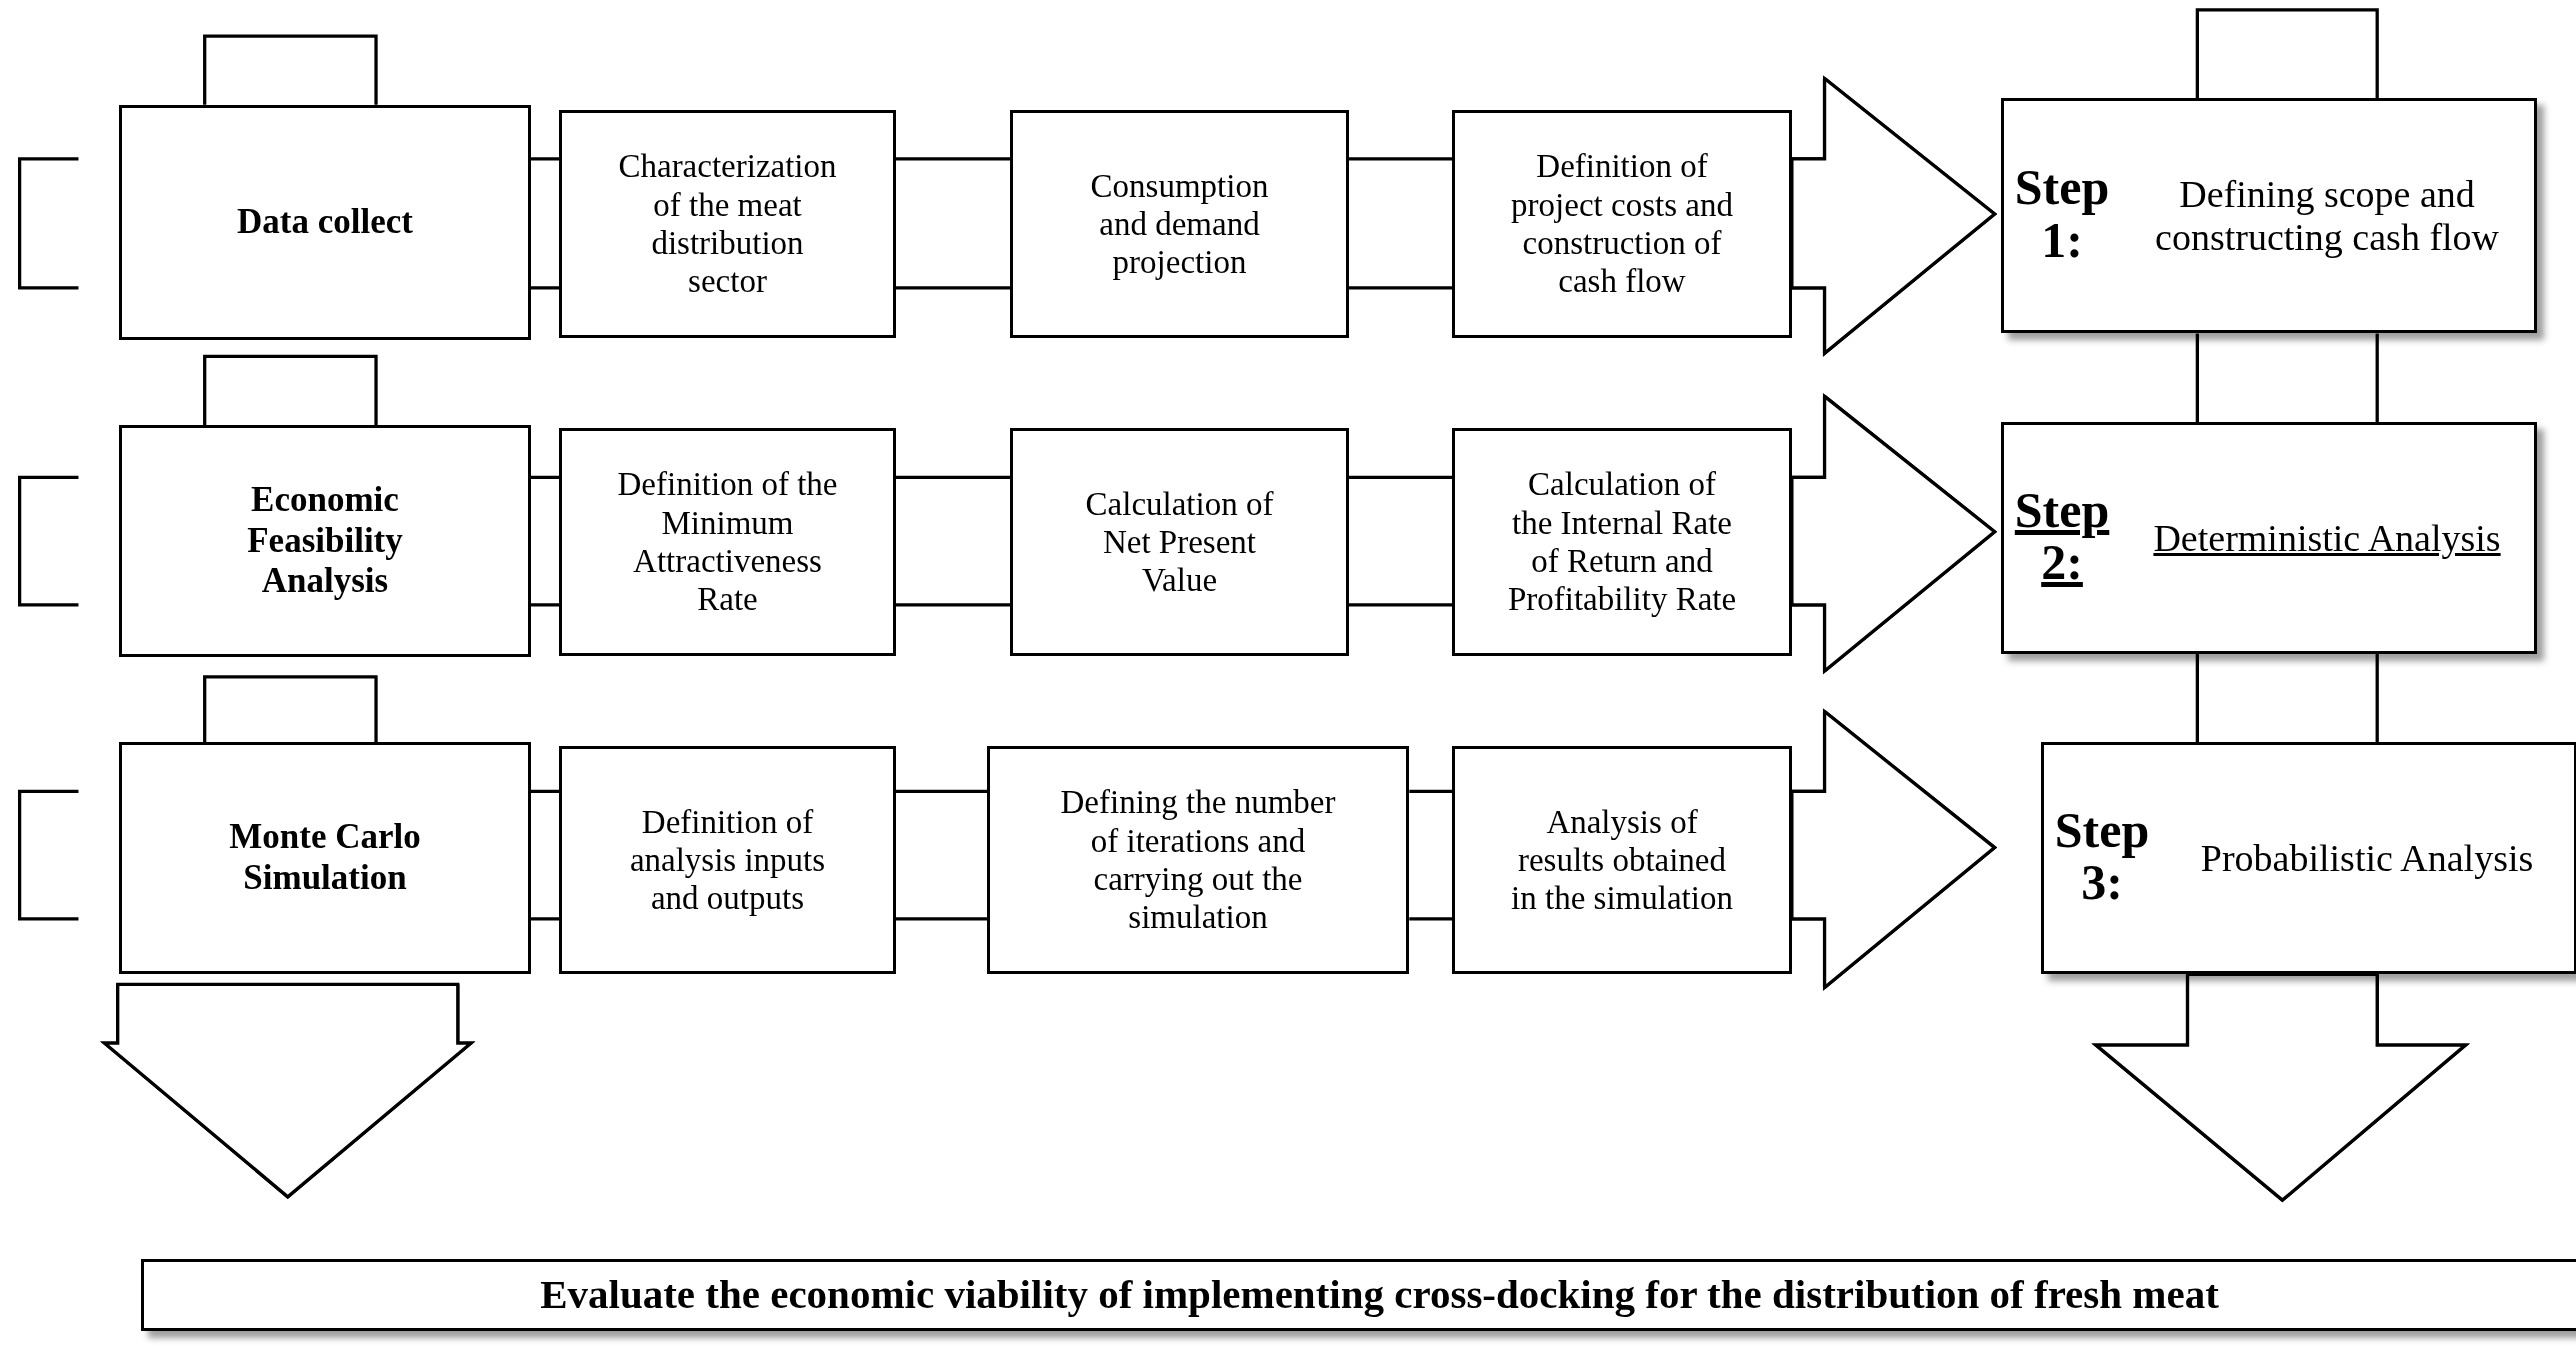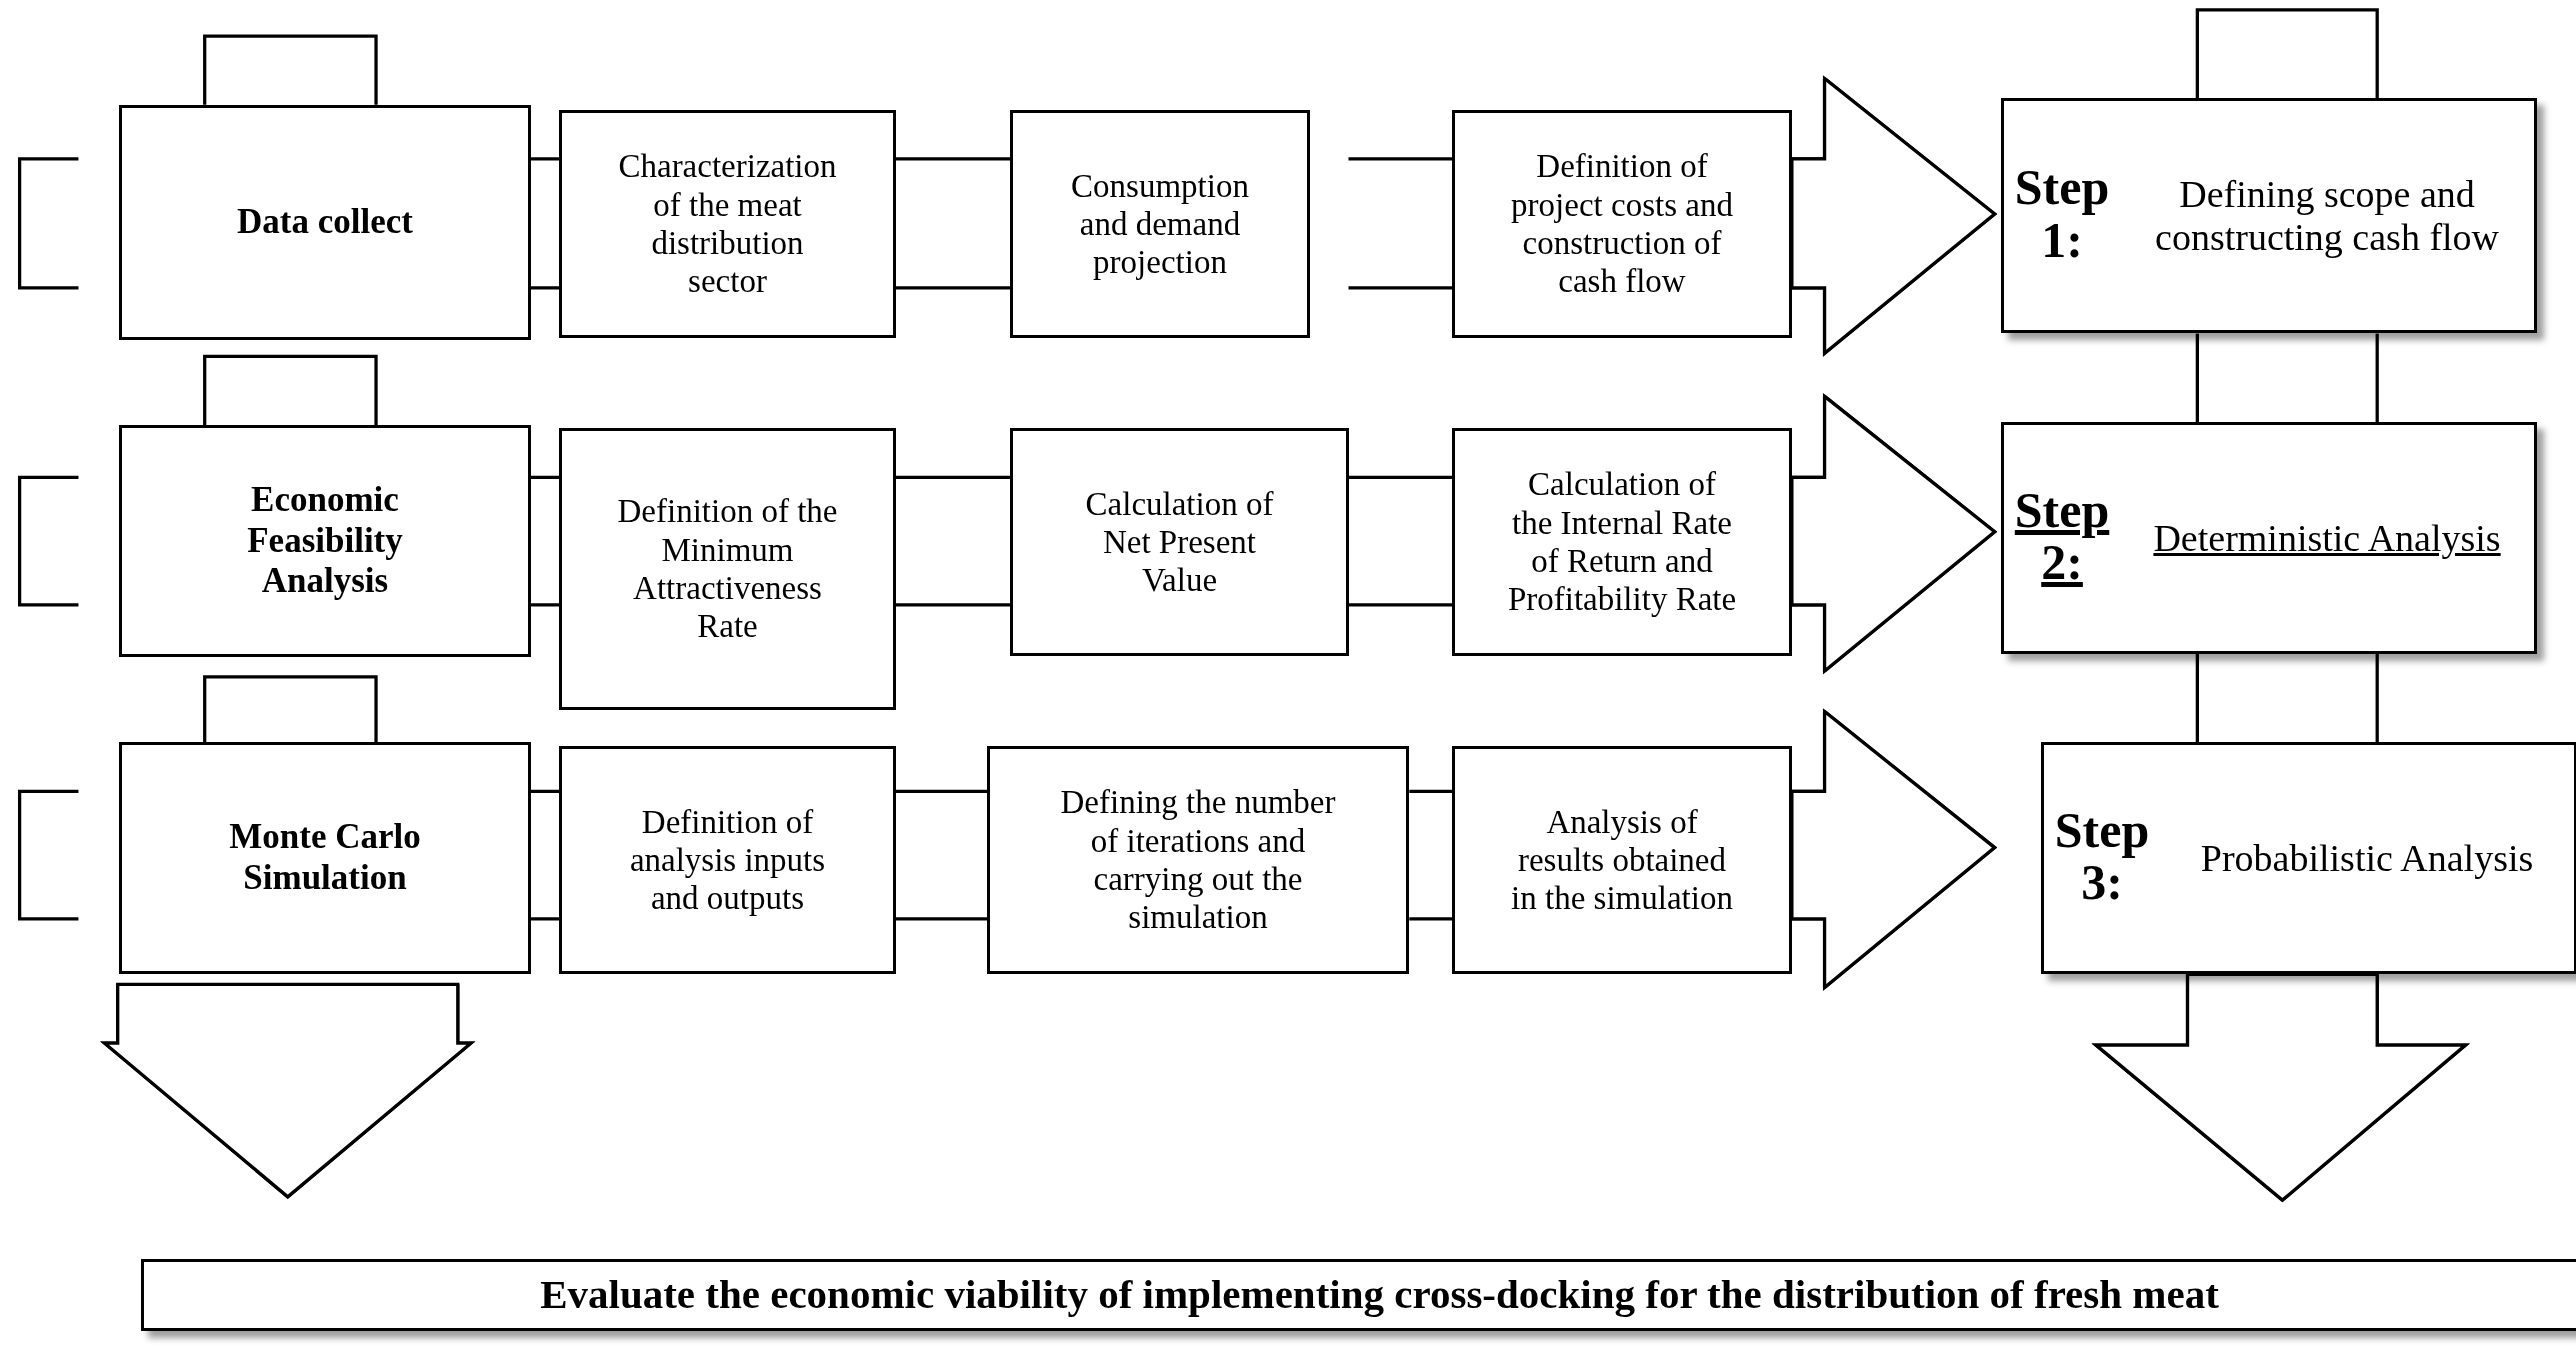--- a/index.html
+++ b/index.html
@@ -211,21 +211,21 @@
     <span class="inner">Data collect</span>
   </div>
 
   <div class="box detail-box" style="left:559px; top:110px; width:337px; height:228px;">
     <span class="inner">Characterization
 of the meat
 distribution
 sector</span>
   </div>
 
-  <div class="box detail-box" style="left:1010px; top:110px; width:300px; height:228px;">
+  <div class="box detail-box" style="left:1010px; top:110px; width:339px; height:228px;">
     <span class="inner">Consumption
 and demand
 projection</span>
   </div>
 
   <div class="box detail-box" style="left:1452px; top:110px; width:340px; height:228px;">
     <span class="inner">Definition of
 project costs and
 construction of
 cash flow</span>
@@ -236,21 +236,21 @@
     <span class="step-sub inner">Defining scope and
 constructing cash flow</span>
   </div>
 
   <div class="box stage-box" style="left:77px; top:425px; width:412px; height:232px;">
     <span class="inner">Economic
 Feasibility
 Analysis</span>
   </div>
 
-  <div class="box detail-box" style="left:559px; top:428px; width:337px; height:282px;">
+  <div class="box detail-box" style="left:559px; top:428px; width:337px; height:228px;">
     <span class="inner">Definition of the
 Minimum
 Attractiveness
 Rate</span>
   </div>
 
   <div class="box detail-box" style="left:1010px; top:428px; width:339px; height:228px;">
     <span class="inner">Calculation of
 Net Present
 Value</span>

